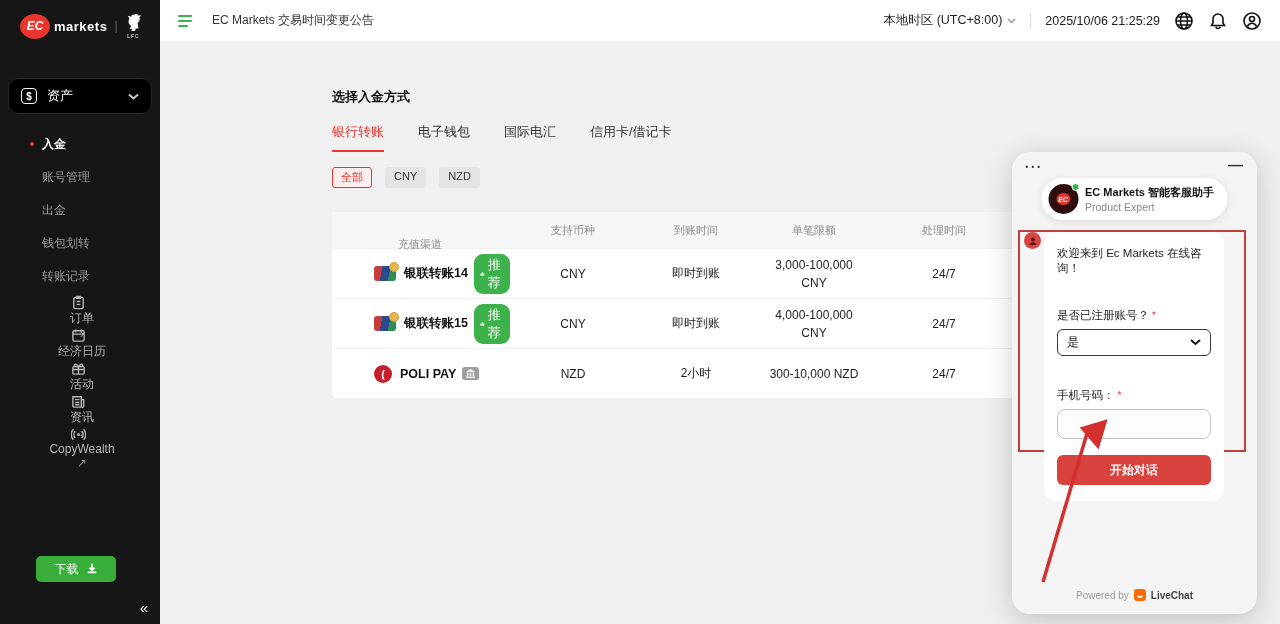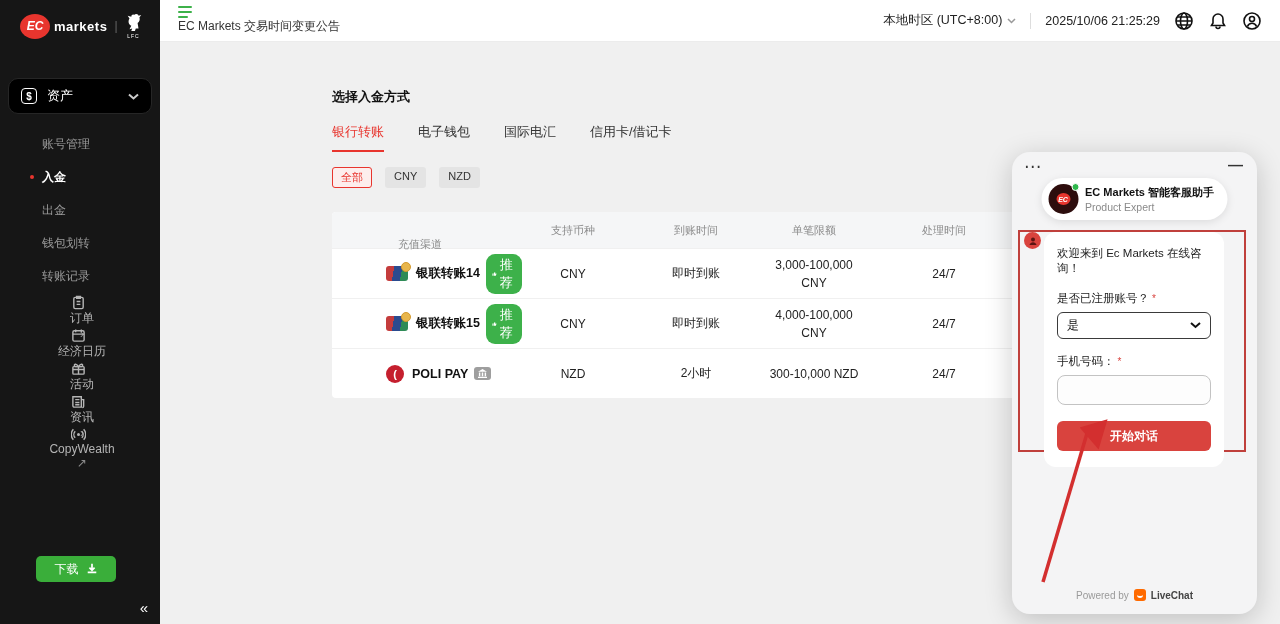--- a/index.html
+++ b/index.html
@@ -35,21 +35,21 @@
   .menu-item .mi-arrow { color:#8a8a8a; font-size:12px; }
 
   .download-btn { position:absolute; left:36px; bottom:42px; width:80px; height:26px; background:#3aae3a; border:none;
                   border-radius:5px; color:#fff; font-size:12px; display:flex; align-items:center; justify-content:center; gap:7px; cursor:pointer; }
   .download-btn svg { width:12px; height:12px; stroke:#fff; stroke-width:2; fill:none; }
   .collapse { position:absolute; right:12px; bottom:8px; color:#fff; font-size:15px; cursor:pointer; }
 
   
   .header { position:absolute; left:160px; top:0; width:1120px; height:42px; background:#fff; border-bottom:1px solid #ececec;
             display:flex; align-items:center; padding:0 18px; }
-  .announce { display:flex; align-items:flex-start; gap:0; cursor:pointer;flex-direction:column; }
+  .announce { display:flex; align-items:center; gap:20px; cursor:pointer; }
   .announce-icon { display:flex; flex-direction:column; gap:3px; }
   .announce-icon span { display:block; height:2px; background:#3db14a; border-radius:1px; }
   .announce-icon span:nth-child(1){width:14px;} .announce-icon span:nth-child(2){width:14px;} .announce-icon span:nth-child(3){width:10px;}
   .announce-text { font-size:12px; color:#333; }
   .header-right { margin-left:auto; display:flex; align-items:center; gap:14px; }
   .tz { font-size:12.5px; color:#222; display:flex; align-items:center; gap:5px; cursor:pointer; }
   .tz svg { width:9px; height:6px; stroke:#999; stroke-width:1.5; fill:none; }
   .vdiv { width:1px; height:16px; background:#ddd; }
   .dt { font-size:12.5px; color:#222; }
   .hicon { width:20px; height:20px; cursor:pointer; }
@@ -64,21 +64,21 @@
   .chips { position:absolute; left:172px; top:125px; display:flex; gap:13px; }
   .chip { font-size:11px; padding:3px 9px; border-radius:3px; background:#e4e4e4; color:#333; cursor:pointer; }
   .chip.active { background:#fdeeed; border:1px solid #e8352e; color:#e8352e; padding:2px 8px; }
 
   .table { position:absolute; left:172px; top:170px; width:838px; background:#fff; border-radius:4px; overflow:hidden; }
   .trow { display:flex; align-items:center; }
   .thead { background:#f5f6f7; height:36px; }
   .thead .tcell { font-size:11px; color:#8c8c8c; }
   .tbody-row { height:50px; border-top:1px solid #f0f0f0; }
   .tcell { text-align:center; }
-  .c1 { width:176px; text-align:left; padding-left:54px; display:flex; align-items:center; }
+  .c1 { width:176px; text-align:left; padding-left:42px; display:flex; align-items:center; }
   .thead .c1 { display:block; text-align:center; padding-left:0;margin-top:29px; }
   .c2 { width:130px; } .c3 { width:116px; } .c4 { width:120px; } .c5 { width:140px; }
   .tbody-row .tcell { font-size:12px; color:#222; }
   .chan-name { font-size:12.5px; font-weight:bold; color:#111; margin-left:8px; white-space:nowrap; }
   .limit { display:inline-block; max-width:104px; line-height:1.5; }
 
   .up-card { width:22px; height:15px; border-radius:3px; position:relative; flex:0 0 auto;
              background:linear-gradient(100deg,#c43c3c 34%,#2a4b8f 34% 67%,#2f8b57 67%); }
   .up-card::after { content:""; position:absolute; right:-3px; top:-4px; width:8px; height:8px; border-radius:50%;
                     background:#e8b64c; border:1px solid #d49a2e; }
@@ -106,21 +106,21 @@
   .agent-meta { margin-left:7px; }
   .agent-name { font-size:11px; font-weight:bold; color:#111; }
   .agent-role { font-size:10.5px; color:#8a8a8a; margin-top:1px; }
 
   .annot-box { position:absolute; left:6px; top:78px; width:228px; height:222px; border:2px solid #c0403c; }
   .mini-avatar { position:absolute; left:12px; top:80px; width:17px; height:17px; border-radius:50%; background:#d9433e;
                  display:flex; align-items:center; justify-content:center; z-index:2; }
   .mini-avatar svg { width:10px; height:10px; fill:#5c1513; }
   .chat-card { position:absolute; left:32px; top:80px; width:180px; background:#fff; border-radius:12px; padding:14px 13px 16px 13px; }
   .welcome { font-size:11.5px; color:#222; }
-  .fld-label { font-size:11.5px; color:#222; margin-top:15px; }
+  .fld-label { font-size:11.5px; color:#222; margin-top:32px; }
   .req { color:#d9433e; margin-left:3px; font-size:10px; }
   .chat-select { margin-top:6px; height:27px; border:1px solid #3a3a3a; border-radius:6px; background:#fff;
                  display:flex; align-items:center; padding:0 9px; font-size:12px; color:#111; cursor:pointer; }
   .chat-select svg { margin-left:auto; width:11px; height:7px; stroke:#111; stroke-width:2; fill:none; }
   .chat-input { margin-top:6px; width:100%; height:30px; border:1px solid #c3c3c3; border-radius:8px; background:#fdfdfd; padding:0 8px; font-size:12px; }
   .start-btn { margin-top:16px; width:100%; height:30px; background:#d9433e; color:#fff; border:none; border-radius:6px;
                font-size:12px; font-weight:bold; cursor:pointer; font-family:inherit; }
   .arrow-svg { position:absolute; left:0; top:0; width:245px; height:462px; pointer-events:none; z-index:3; }
   .powered { position:absolute; bottom:13px; width:100%; display:flex; align-items:center; justify-content:center; gap:5px; }
   .powered-by { font-size:10px; color:#9a9a9a; }
@@ -146,22 +146,22 @@
 
   <div class="assets-btn">
     <div class="assets-icon">$</div>
     <div class="assets-label">资产</div>
     <svg width="11" height="7">
         <polyline class="chev" points="1,1.5 5.5,5.5 10,1.5"></polyline>
       </svg>
   </div>
 
   <div style="margin-top:14px;">
+    <div class="sub-item active"><span class="reddot"></span><span>入金</span></div>
     <div class="sub-item">账号管理</div>
-    <div class="sub-item active"><span class="reddot"></span><span>入金</span></div>
     <div class="sub-item">出金</div>
     <div class="sub-item">钱包划转</div>
     <div class="sub-item">转账记录</div>
   </div>
 
   <div style="margin-top:3px;">
     <div class="menu-item">
       <span class="mi-icon">
           <svg viewBox="0 0 16 16">
             <rect x="3" y="2.5" width="10" height="12" rx="1.5"></rect>

